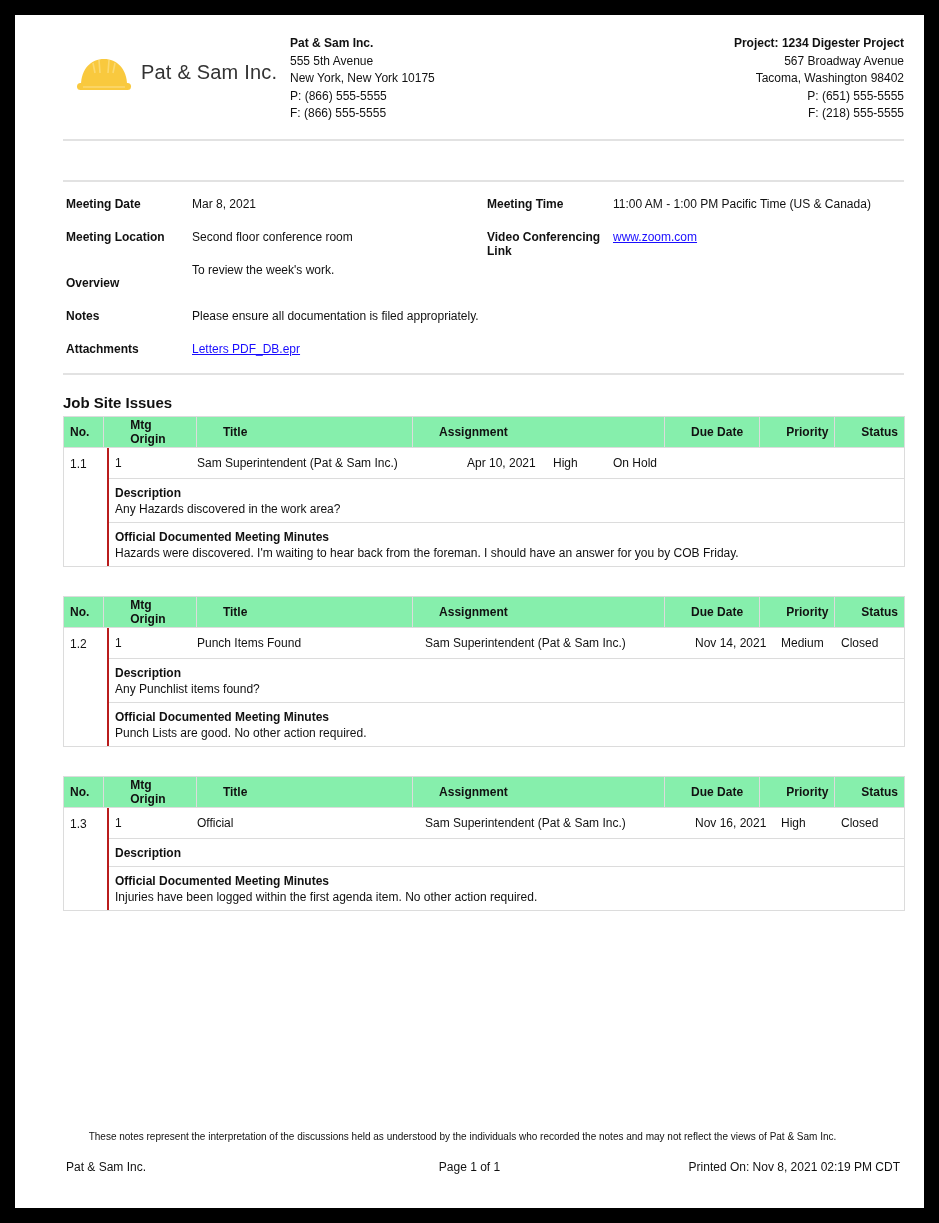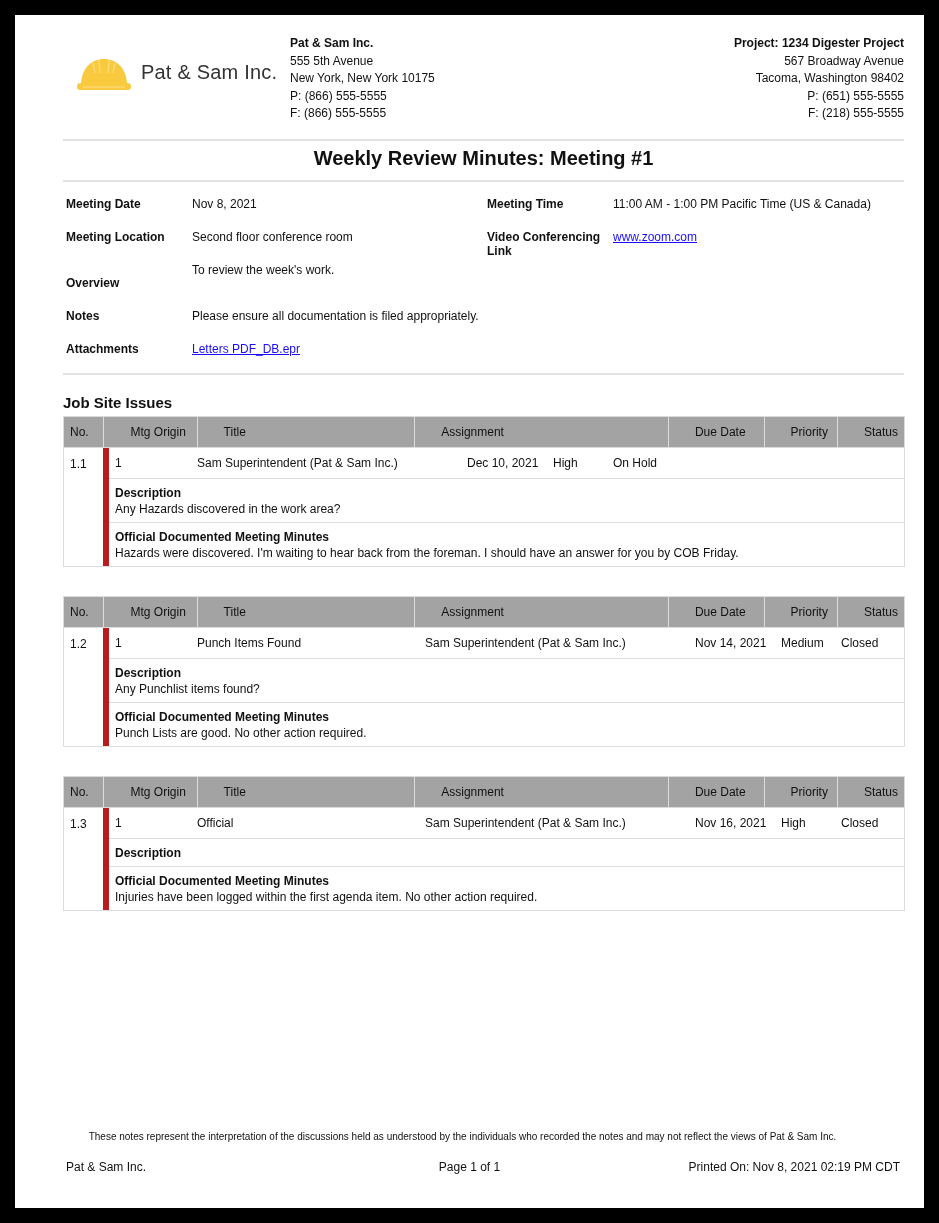--- a/index.html
+++ b/index.html
@@ -18,32 +18,32 @@
   .project { position: absolute; right: 20px; top: 20px; font-size: 12px; line-height: 17.5px; text-align: right; }
   .project .b { font-weight: bold; }
   .rule { position: absolute; left: 48px; width: 841px; height: 2px; background: #e2e2e2; }
   .title { position: absolute; left: 48px; top: 132px; width: 841px; text-align: center; font-size: 20px; font-weight: bold; }
   .meta-label { position: absolute; font-size: 12px; font-weight: bold; line-height: 14px; }
   .meta-val { position: absolute; font-size: 12px; line-height: 14px; }
   a.link { color: #1a0dff; text-decoration: underline; }
   .section-title { position: absolute; left: 48px; top: 379px; font-size: 15px; font-weight: bold; }
   .issue { position: absolute; left: 48px; width: 842px; border: 1px solid #dcdcdc; font-size: 12px; }
   .irow { display: flex; }
-  .ihead { background: #a3a3a3; font-weight: normal; height: 31px; border-bottom: 1px solid #dcdcdc; gap: 20px; }
+  .ihead { background: #86efac; font-weight: bold; height: 31px; border-bottom: 1px solid #dcdcdc; gap: 20px; }
   .ihead > div, .idata > div { padding: 0 6px; display: flex; align-items: center; border-right: 1px solid #dcdcdc; }
   .ihead > div:last-child, .idata > div:last-child { border-right: none; }
   .c-no { width: 45px; }
   .c-mtg { width: 83px; }
   .c-title { width: 228px; }
   .c-assign { width: 270px; }
   .c-due { width: 86px; }
   .c-pri { width: 60px; }
   .c-stat { flex: 1; }
   .body-wrap { display: flex; }
-  .body-left { width: 45px; border-right: 6px solid #b91c1c; }
+  .body-left { width: 45px; border-right: 2px solid #b91c1c; }
   .body-right { flex: 1; }
   .body-right .first { display: flex; height: 31px; border-bottom: 1px solid #dcdcdc; }
   .body-right .first > div { padding: 0 6px; display: flex; align-items: center; }
   .block { padding: 6px 6px 5px 6px; line-height: 16px; }
   .block + .block { border-top: 1px solid #dcdcdc; }
   .block .bl { font-weight: bold; }
   .num-cell { height: 31px; display: flex; align-items: center; padding: 0 6px; }
   .footer-note { position: absolute; left: 0; top: 1116px; width: 895px; text-align: center; font-size: 10px; }
   .footer { position: absolute; top: 1145px; font-size: 12px; }
 </style>
@@ -74,25 +74,24 @@
     <div class="project">
       <div class="b">Project: 1234 Digester Project</div>
       <div>567 Broadway Avenue</div>
       <div>Tacoma, Washington 98402</div>
       <div>P: (651) 555-5555</div>
       <div>F: (218) 555-5555</div>
     </div>
   </div>
 
   <div class="rule" style="top:124px;"></div>
-  <div class="title">Weekly Review Minutes: Meeting #1</div>
   <div class="rule" style="top:165px;"></div>
 
   <div class="meta-label" style="left:51px; top:182px;">Meeting Date</div>
-  <div class="meta-val" style="left:177px; top:182px;">Nov 8, 2021</div>
+  <div class="meta-val" style="left:177px; top:182px;">Mar 8, 2021</div>
   <div class="meta-label" style="left:472px; top:182px;">Meeting Time</div>
   <div class="meta-val" style="left:598px; top:182px;">11:00 AM - 1:00 PM Pacific Time (US &amp; Canada)</div>
 
   <div class="meta-label" style="left:51px; top:215px;">Meeting Location</div>
   <div class="meta-val" style="left:177px; top:215px;">Second floor conference room</div>
   <div class="meta-label" style="left:472px; top:215px;">
     <div>Video Conferencing</div>
     <div>Link</div>
   </div>
   <a class="meta-val link" style="left:598px; top:215px;">www.zoom.com</a>
@@ -121,21 +120,21 @@
       <div class="c-stat">Status</div>
     </div>
     <div class="body-wrap">
       <div class="body-left">
           <div class="num-cell">1.1</div>
         </div>
       <div class="body-right">
         <div class="first">
           <div style="width:82px;">1</div>
           <div style="width:270px;">Sam Superintendent (Pat &amp; Sam Inc.)</div>
-          <div style="width:86px;">Dec 10, 2021</div>
+          <div style="width:86px;">Apr 10, 2021</div>
           <div style="width:60px;">High</div>
           <div style="flex:1;">On Hold</div>
         </div>
         <div class="block">
           <div class="bl">Description</div>
           <div>Any Hazards discovered in the work area?</div>
         </div>
         <div class="block">
           <div class="bl">Official Documented Meeting Minutes</div>
           <div>Hazards were discovered. I'm waiting to hear back from the foreman. I should have an answer for you by COB Friday.</div>

